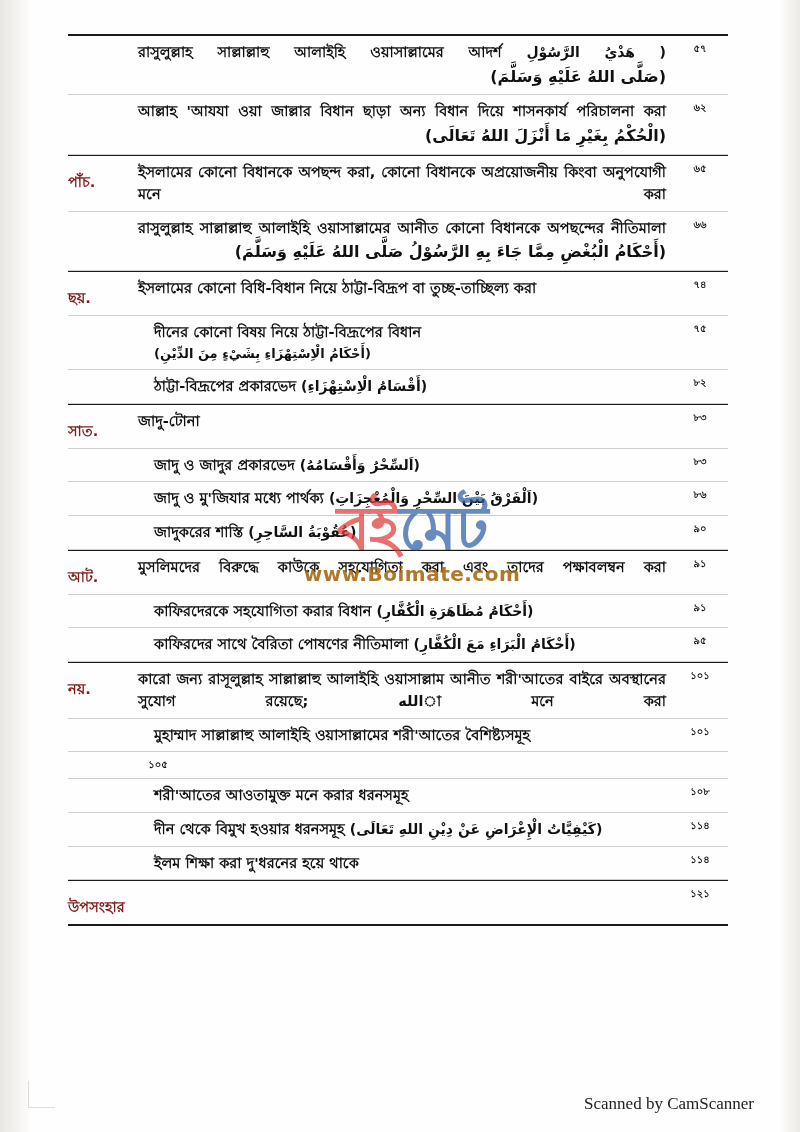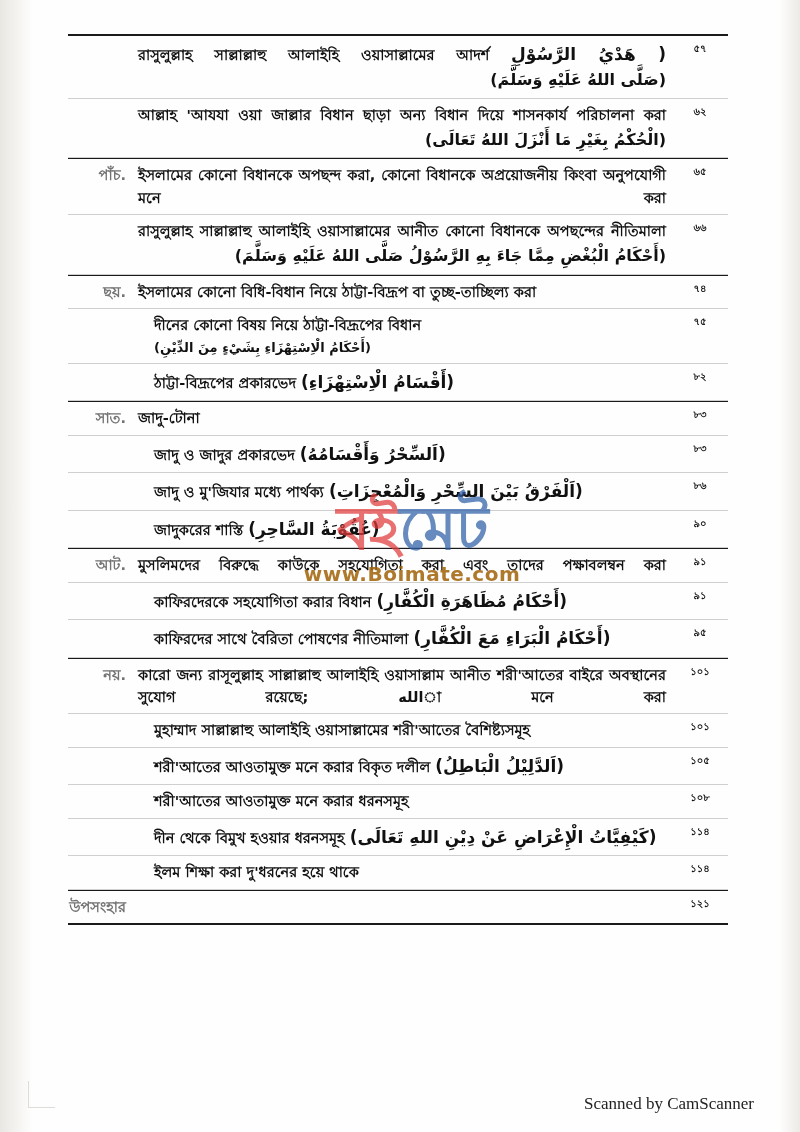--- a/index.html
+++ b/index.html
@@ -56,26 +56,25 @@
   }
   .row:last-child { border-bottom: none; }
   .row.major {
     border-top: 1px solid #1a1a1a;
   }
   .row.noline { border-bottom: none; }
 
   .col-num {
     width: 58px;
     flex: 0 0 58px;
-    padding: 6px 6px 5px 0;
-    text-align: right;
+    padding: 16px 6px 5px 0;
     font-family: "DejaVu Sans", sans-serif;
     font-size: 14.5px;
     font-weight: 700;
-    color: #737373;
+    color: #7f1d1d;
     line-height: 1.5;
     white-space: nowrap;
   }
   .col-title {
     flex: 1 1 auto;
     padding: 5px 8px 5px 6px;
     font-family: "DejaVu Sans", sans-serif;
     font-size: 14.5px;
     line-height: 1.55;
     color: #111;
@@ -111,21 +110,21 @@
     direction: rtl;
   }
   .ar-right {
     display: block;
     text-align: right;
     margin-top: 1px;
     font-size: 16px;
     direction: rtl;
   }
   .inline-ar {
-    font-size: 17px;
+    font-size: 14px;
     direction: rtl;
     unicode-bidi: isolate;
   }
 
   
   .watermark {
     position: absolute;
     left: 262px;
     top: 498px;
     width: 300px;
@@ -306,23 +305,20 @@
     <div class="row">
       <div class="col-num"></div>
       <div class="col-title indent">
         <span class="title-main">মুহাম্মাদ সাল্লাল্লাহু আলাইহি ওয়াসাল্লামের শরী'আতের বৈশিষ্ট্যসমূহ</span>
       </div>
       <div class="col-page">১০১</div>
     </div>
 
     <div class="row">
       <div class="col-num"></div>
-      <div class="col-title indent">
-        <span class="title-main"><span>শরী'আতের আওতামুক্ত মনে করার বিকৃত দলীল</span> <span class="inline-ar">(اَلدَّلِيْلُ الْبَاطِلُ)</span></span>
-      </div>
       <div class="col-page">১০৫</div>
     </div>
 
 
     <div class="row">
       <div class="col-num"></div>
       <div class="col-title indent">
         <span class="title-main">শরী'আতের আওতামুক্ত মনে করার ধরনসমূহ</span>
       </div>
       <div class="col-page">১০৮</div>

